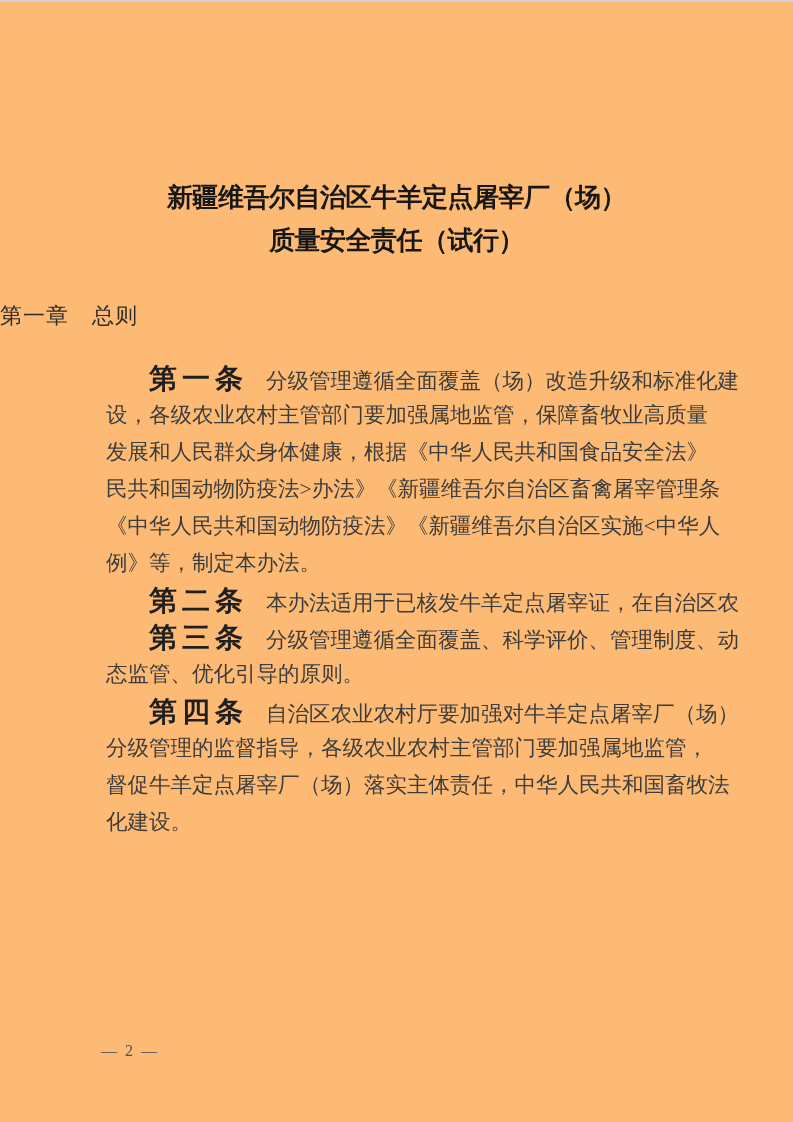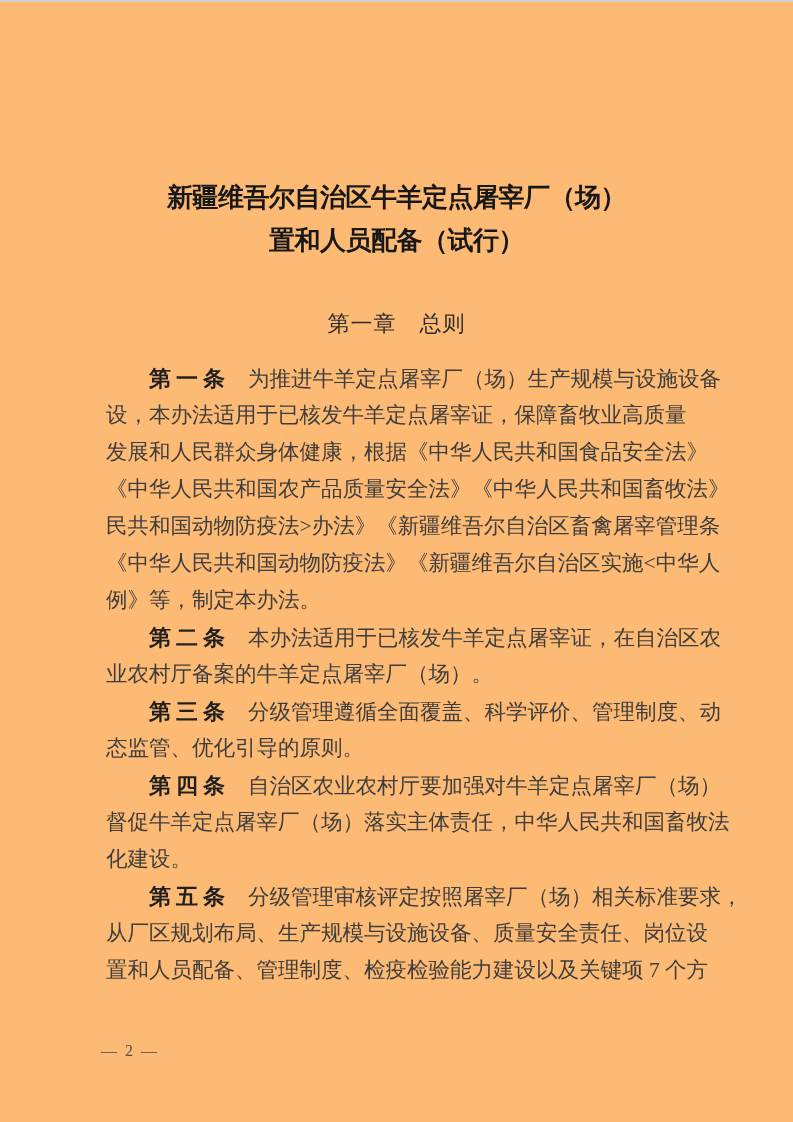--- a/index.html
+++ b/index.html
@@ -31,22 +31,21 @@
     font-weight: bold;
     letter-spacing: -0.5px;
     line-height: 43px;
     color: #171717;
   }
   .title .tl { display: block; }
   .chapter {
     position: absolute;
     top: 301px;
     left: 0; right: 0;
-    margin: 8px;
-    text-align: center;
+    margin: 0;
     font-family: "Liberation Sans", "DejaVu Sans", sans-serif;
     font-size: 22px;
     font-weight: 500;
     letter-spacing: 1px;
     color: #2b2b2b;
   }
   .doc-body {
     position: absolute;
     top: 360px;
     left: 106px;
@@ -56,21 +55,21 @@
   .line {
     margin: 0;
     height: 37px;
     line-height: 37px;
     font-size: 21.5px;
     white-space: nowrap;
   }
   .line.indent { padding-left: 43px; }
   .lead {
     font-weight: bold;
-    font-size: 22px;
+    font-size: 28px;
     letter-spacing: 5px;
     margin-right: 18px;
     color: #1f1f1f;
   }
   .footer {
     position: absolute;
     left: 101px;
     top: 1042px;
     font-size: 16px;
     letter-spacing: 2px;
@@ -78,65 +77,57 @@
   }
 </style>
 </head>
 <body>
 
 <div class="page">
   <div class="scan-edge"></div>
 
   <h1 class="title">
     <span class="tl">新疆维吾尔自治区牛羊定点屠宰厂（场）</span>
-    <span class="tl">置和人员配备（试行）</span>
+    <span class="tl">质量安全责任（试行）</span>
   </h1>
 
   <h2 class="chapter">第一章　总则</h2>
 
   <div class="doc-body">
 
     <div class="article">
       <p class="line indent">
-        <span class="lead">第一条</span><span>为推进牛羊定点屠宰厂（场）生产规模与设施设备</span>
+        <span class="lead">第一条</span><span>分级管理遵循全面覆盖（场）改造升级和标准化建</span>
       </p>
-      <p class="line">设，本办法适用于已核发牛羊定点屠宰证，保障畜牧业高质量</p>
+      <p class="line">设，各级农业农村主管部门要加强属地监管，保障畜牧业高质量</p>
       <p class="line">发展和人民群众身体健康，根据《中华人民共和国食品安全法》</p>
-      <p class="line">《中华人民共和国农产品质量安全法》《中华人民共和国畜牧法》</p>
       <p class="line">民共和国动物防疫法&gt;办法》《新疆维吾尔自治区畜禽屠宰管理条</p>
       <p class="line">《中华人民共和国动物防疫法》《新疆维吾尔自治区实施&lt;中华人</p>
       <p class="line">例》等，制定本办法。</p>
     </div>
 
     <div class="article">
       <p class="line indent">
         <span class="lead">第二条</span><span>本办法适用于已核发牛羊定点屠宰证，在自治区农</span>
       </p>
-      <p class="line">业农村厅备案的牛羊定点屠宰厂（场）。</p>
     </div>
 
     <div class="article">
       <p class="line indent">
         <span class="lead">第三条</span><span>分级管理遵循全面覆盖、科学评价、管理制度、动</span>
       </p>
       <p class="line">态监管、优化引导的原则。</p>
     </div>
 
     <div class="article">
       <p class="line indent">
         <span class="lead">第四条</span><span>自治区农业农村厅要加强对牛羊定点屠宰厂（场）</span>
       </p>
+      <p class="line">分级管理的监督指导，各级农业农村主管部门要加强属地监管，</p>
       <p class="line">督促牛羊定点屠宰厂（场）落实主体责任，中华人民共和国畜牧法</p>
       <p class="line">化建设。</p>
     </div>
 
-    <div class="article">
-      <p class="line indent">
-        <span class="lead">第五条</span><span>分级管理审核评定按照屠宰厂（场）相关标准要求，</span>
-      </p>
-      <p class="line">从厂区规划布局、生产规模与设施设备、质量安全责任、岗位设</p>
-      <p class="line">置和人员配备、管理制度、检疫检验能力建设以及关键项 7 个方</p>
-    </div>
 
   </div>
 
   <div class="footer">— 2 —</div>
 </div>
 
 </body></html>

